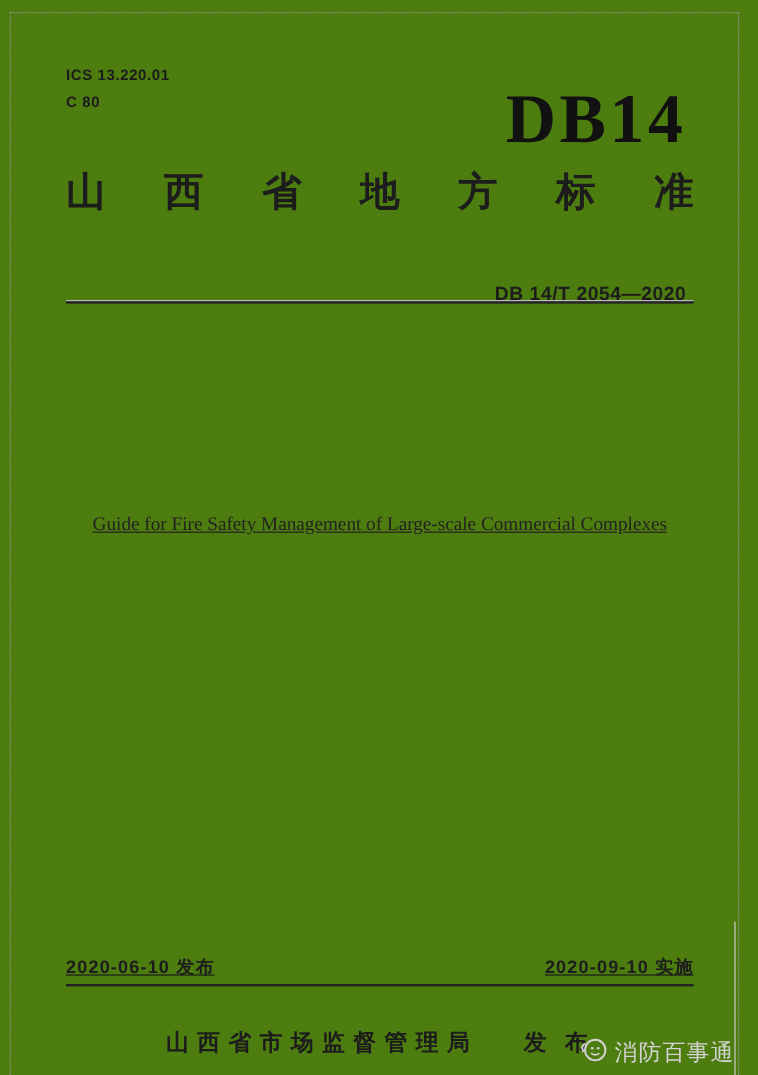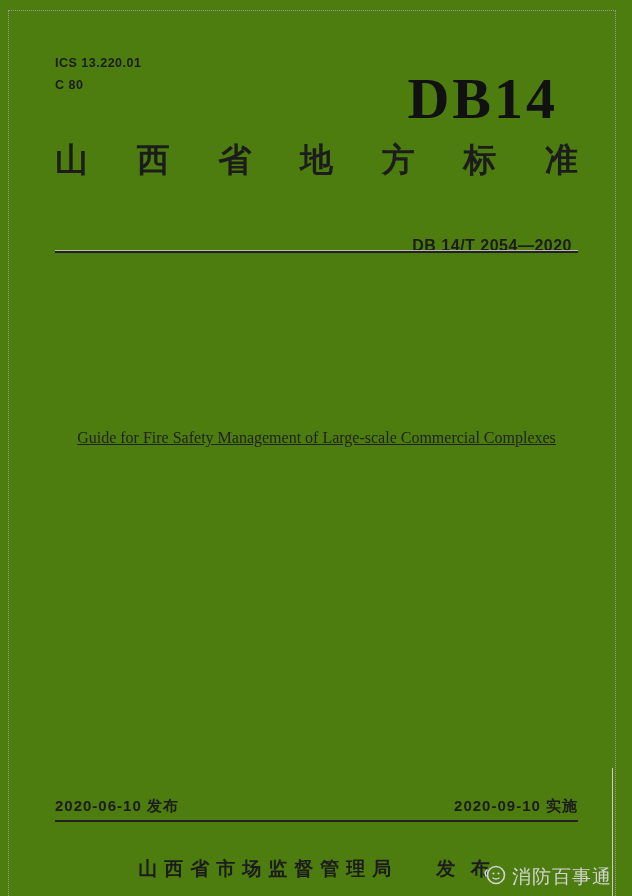--- a/index.html
+++ b/index.html
@@ -50,21 +50,21 @@
     position: absolute;
     left: 0;
     top: 52px;
     font-size: 12.5px;
     font-weight: bold;
     letter-spacing: 0.5px;
     line-height: 22px;
   }
   .db-logo {
     position: absolute;
-    right: 20px;
+    right: 6px;
     top: 70px;
     font-family: "Liberation Serif", "DejaVu Serif", serif;
     font-weight: bold;
     font-size: 58px;
     line-height: 1;
     letter-spacing: 3px;
     color: #111111;
   }
   .std-name {
     position: absolute;
@@ -120,20 +120,21 @@
   .date-row {
     position: absolute;
     left: 0;
     top: 797px;
     width: 523px;
     display: flex;
     justify-content: space-between;
     font-size: 15px;
     font-weight: bold;
     letter-spacing: 1px;
+    text-decoration: underline;
   }
   .rule-bottom {
     position: absolute;
     left: 0;
     top: 820px;
     width: 523px;
     height: 2px;
     background: #222222;
   }
   .publisher-row {

